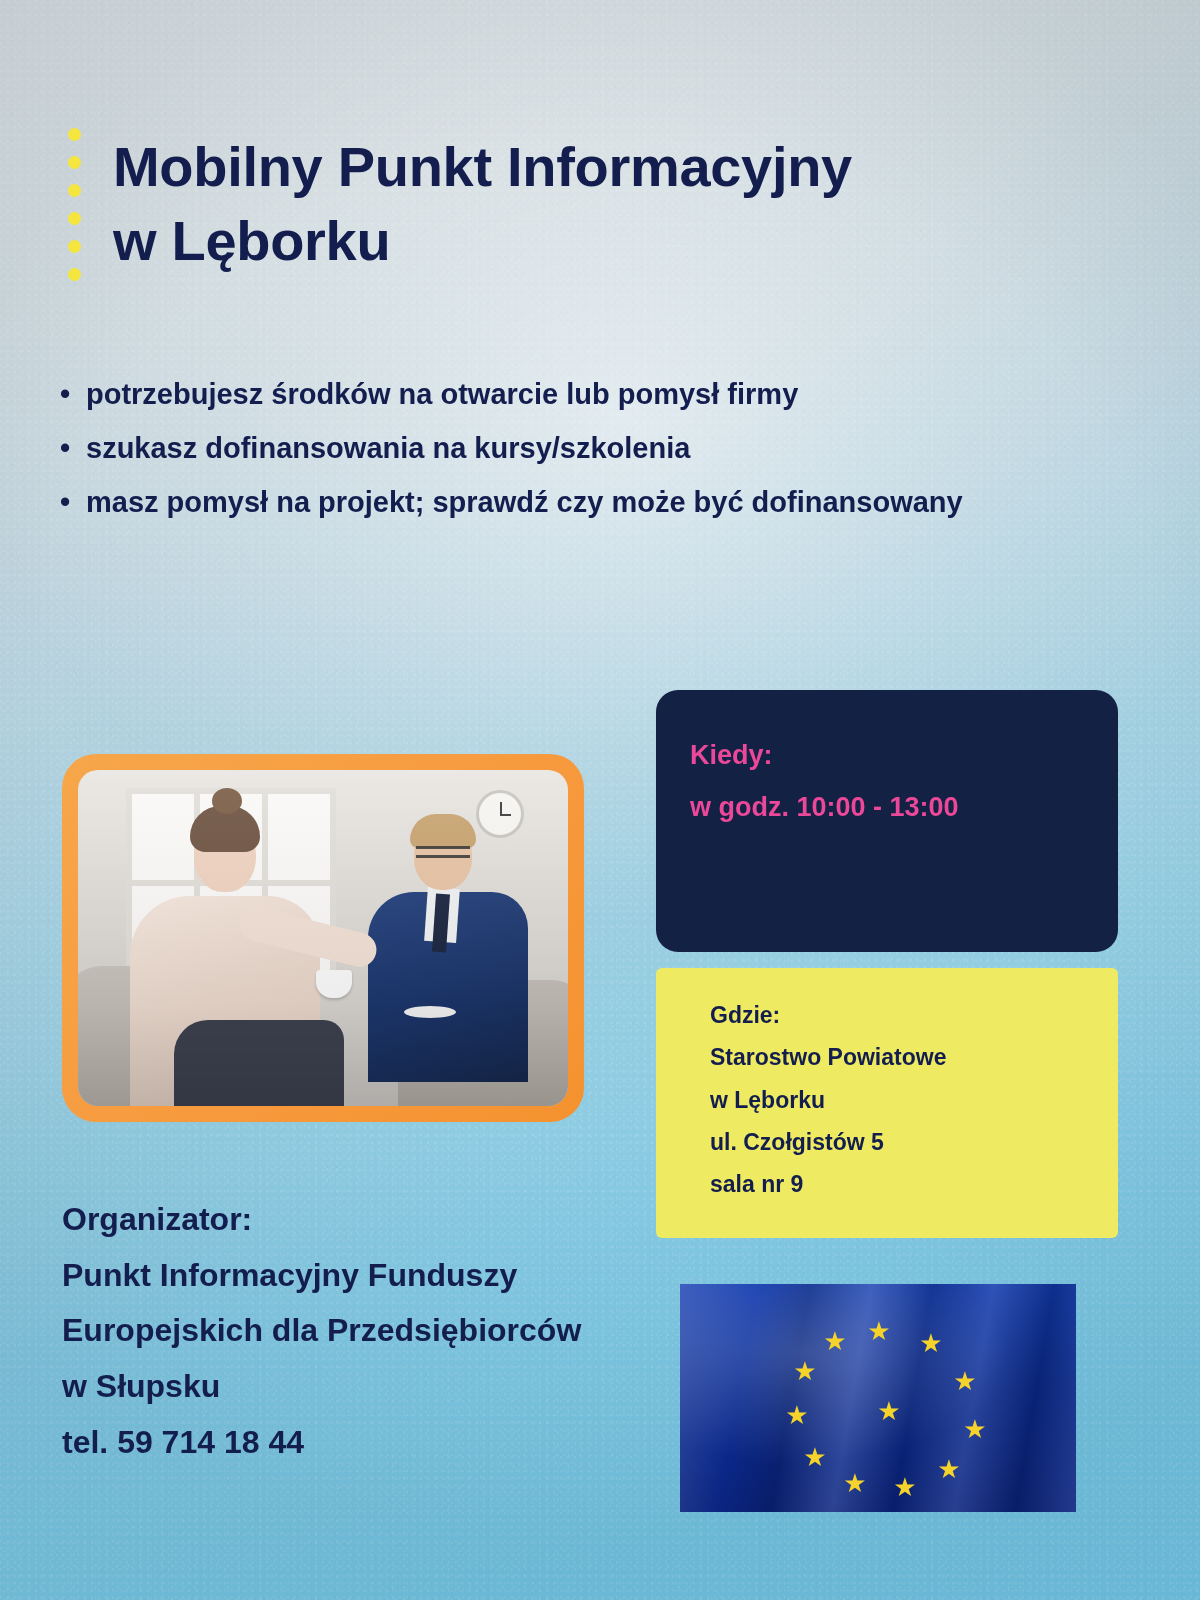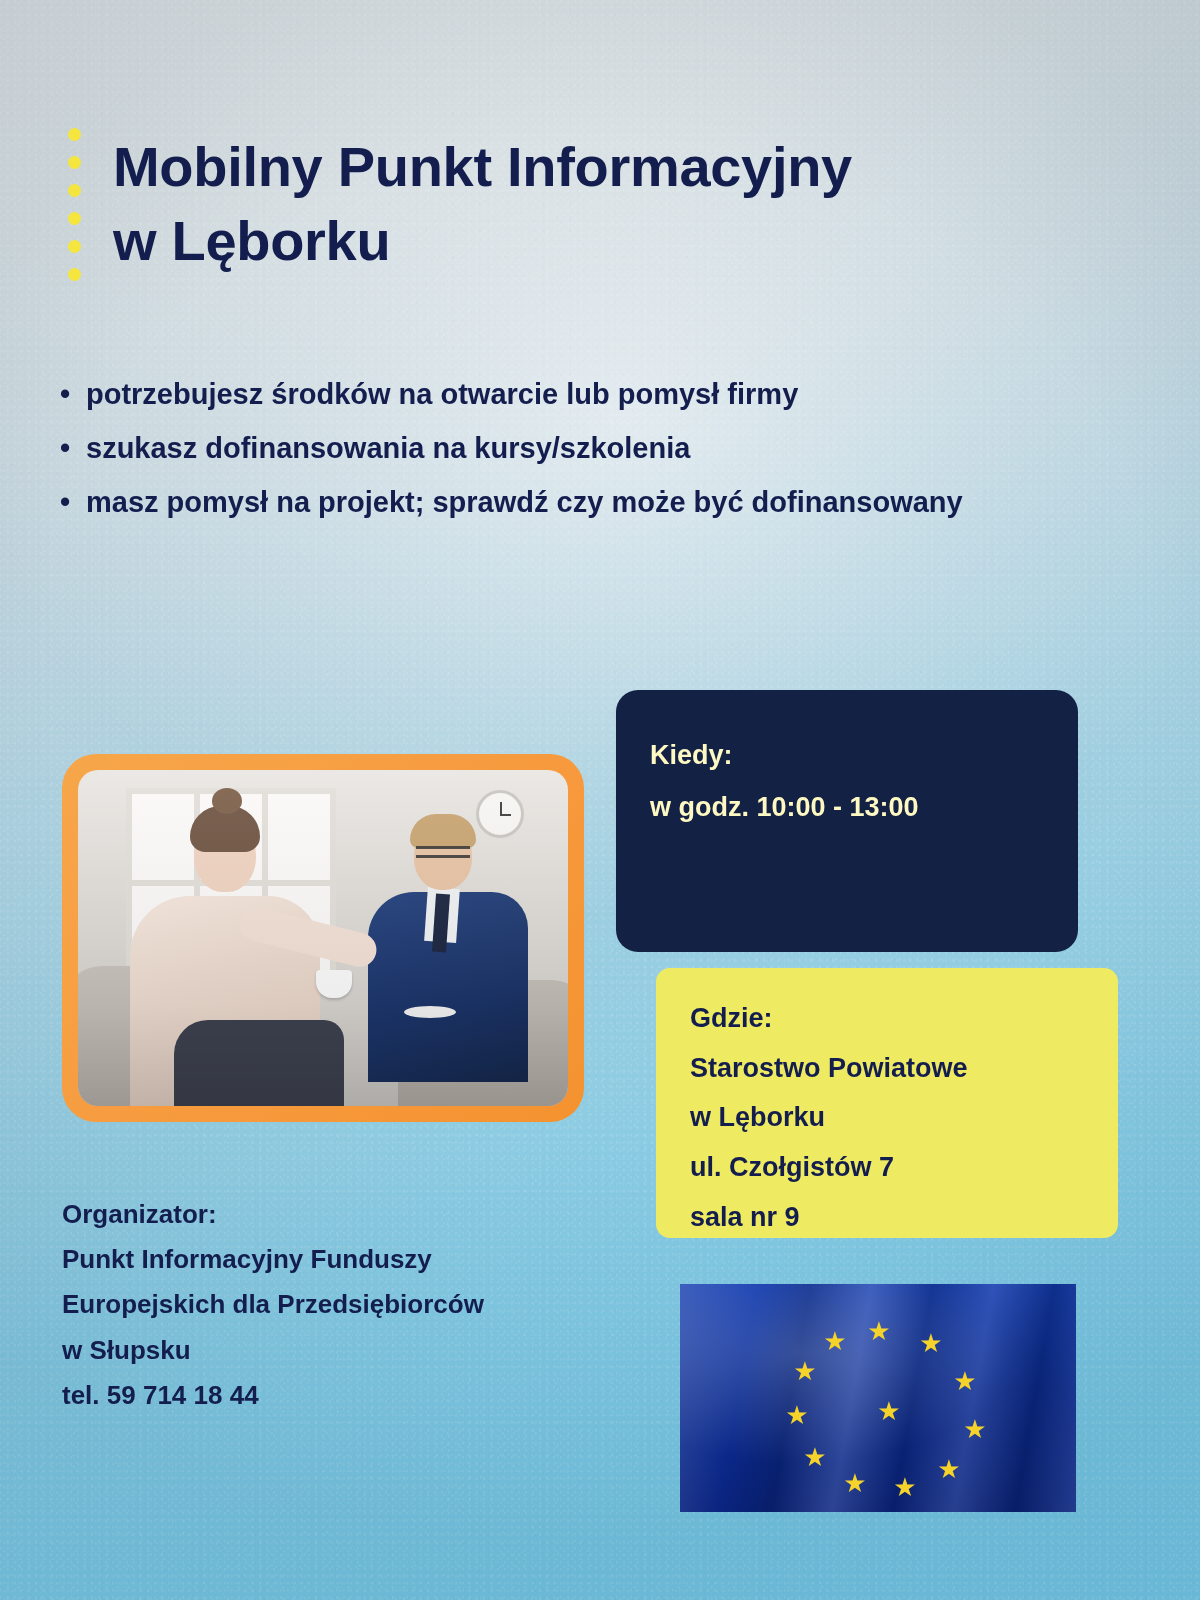--- a/index.html
+++ b/index.html
@@ -326,59 +326,59 @@
   }
   .photo .grade {
     position: absolute;
     inset: 0;
     background: linear-gradient(180deg, rgba(255,255,255,0.10) 0%, rgba(0,0,0,0.06) 70%, rgba(0,0,0,0.16) 100%);
   }
 
   
   .when-box {
     position: absolute;
-    left: 616px;
+    left: 656px;
     top: 690px;
     width: 462px;
     height: 262px;
     background: #132144;
     border-radius: 22px;
-    color: #fef9c3;
+    color: #ec4899;
     box-sizing: border-box;
     padding: 40px 0 0 34px;
     font-size: 27px;
     font-weight: bold;
     line-height: 1.92;
   }
 
   
   .where-box {
     position: absolute;
     left: 656px;
     top: 968px;
     width: 462px;
     height: 270px;
     background: #eeea62;
-    border-radius: 14px;
+    border-radius: 6px;
     color: #131d4e;
     box-sizing: border-box;
-    padding: 26px 0 0 34px;
-    font-size: 27px;
+    padding: 26px 0 0 54px;
+    font-size: 23px;
     font-weight: bold;
     line-height: 1.84;
   }
 
   
   .organizer {
     position: absolute;
     left: 62px;
     top: 1192px;
     width: 570px;
     color: #131d4e;
-    font-size: 26px;
+    font-size: 32px;
     font-weight: bold;
     line-height: 1.74;
   }
 
   
   .eu-flag {
     position: absolute;
     left: 680px;
     top: 1284px;
     width: 396px;
@@ -474,21 +474,21 @@
 
   <div class="when-box">
     <div>Kiedy:</div>
     <div>w godz. 10:00 - 13:00</div>
   </div>
 
   <div class="where-box">
     <div>Gdzie:</div>
     <div>Starostwo Powiatowe</div>
     <div>w Lęborku</div>
-    <div>ul. Czołgistów 7</div>
+    <div>ul. Czołgistów 5</div>
     <div>sala nr 9</div>
   </div>
 
   <div class="organizer">
     <div>Organizator:</div>
     <div>Punkt Informacyjny Funduszy</div>
     <div>Europejskich dla Przedsiębiorców</div>
     <div>w Słupsku</div>
     <div>tel. 59 714 18 44</div>
   </div>

